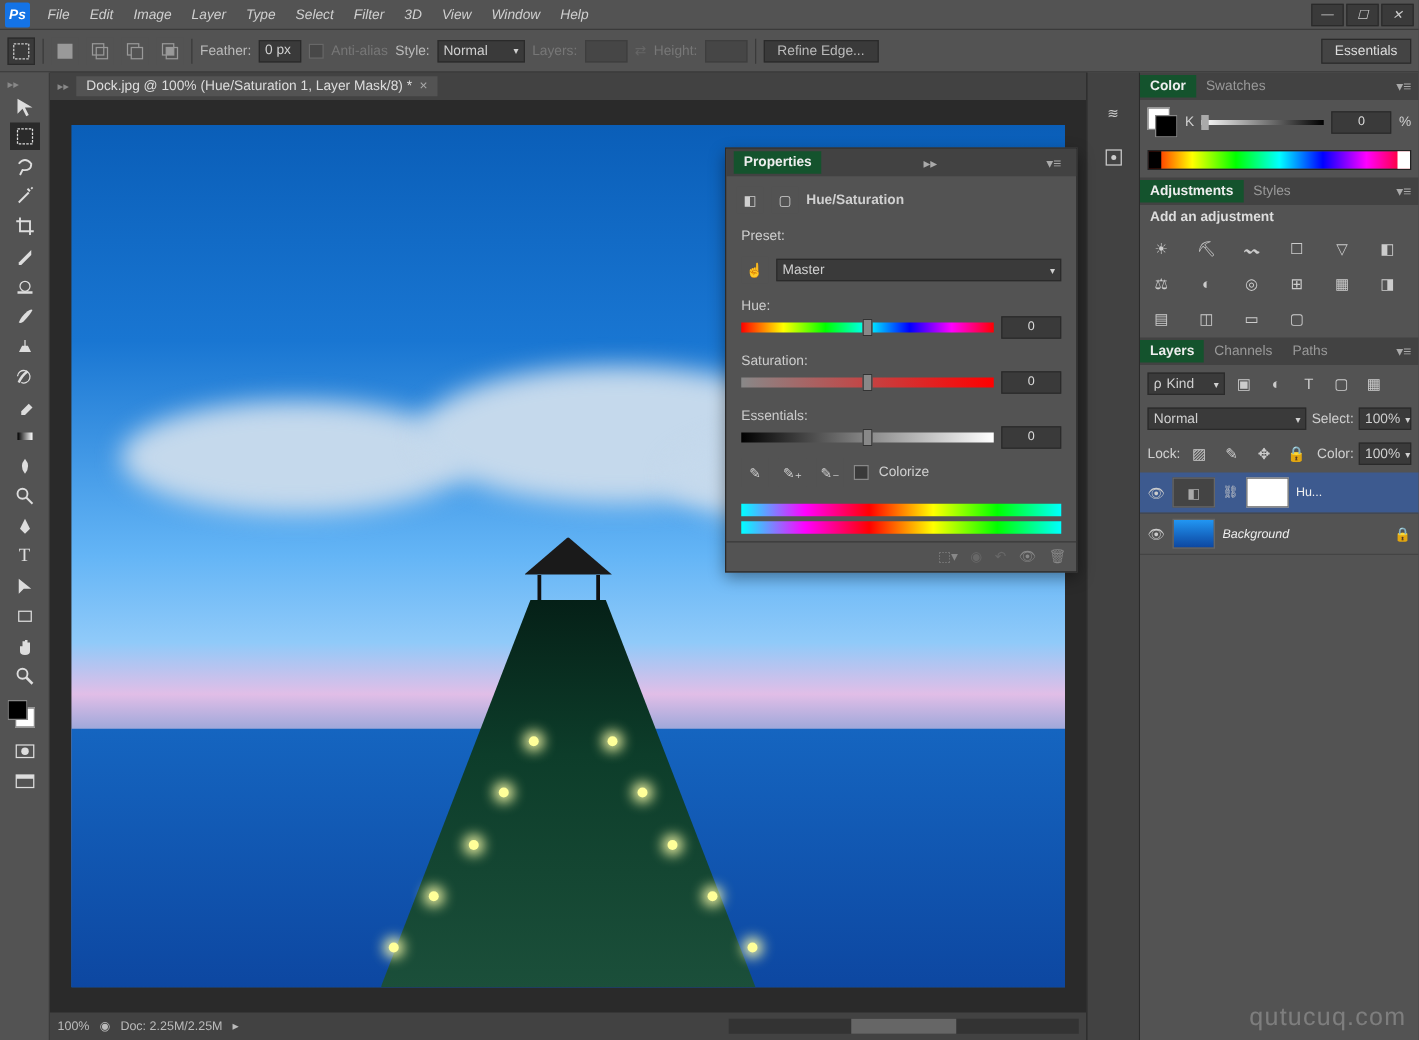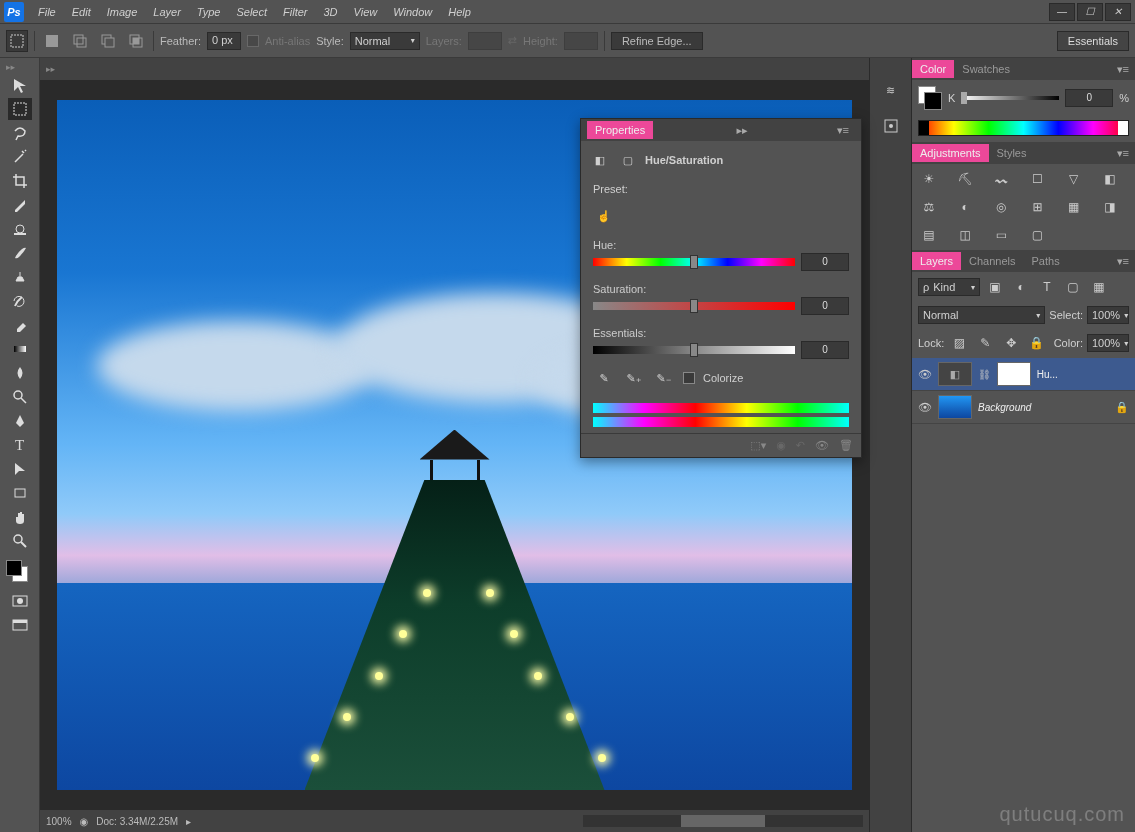--- a/index.html
+++ b/index.html
@@ -44,21 +44,21 @@
 .status-track { flex:0 0 280px; height:12px; background:#333; position:relative; margin-left:auto; }
 .status-thumb { position:absolute; left:35%; width:30%; height:100%; background:#666; }
 .botbar { height:22px; background:#4a4a4a; display:flex; align-items:center; }
 .bottab { padding:3px 10px; color:#bbb; font-size:11px; border-right:1px solid #2a2a2a; }
 .bottab.act { background:#535353; color:#eee; }
 .panel-col { width:42px; background:#424242; border-left:1px solid #2a2a2a; display:flex; flex-direction:column; align-items:center; padding-top:20px; gap:12px; }
 .panel-ico { width:24px; height:24px; display:flex; align-items:center; justify-content:center; color:#ccc; }
 .right-panels { width:224px; background:#535353; border-left:1px solid #2a2a2a; display:flex; flex-direction:column; }
 .pnl-hdr { height:22px; background:#424242; display:flex; align-items:center; }
 .pnl-tab { padding:3px 8px; color:#999; font-size:11px; }
-.pnl-tab.act { background:#ec4899; color:#eee; }
+.pnl-tab.act { background:#14532d; color:#eee;font-weight:bold; }
 .pnl-menu { margin-left:auto; padding:0 6px; color:#aaa; }
 .pnl-body { padding:6px; }
 .color-picker { display:flex; align-items:center; gap:6px; }
 .cp-sw-wrap { position:relative; width:24px; height:24px; }
 .cp-fg { width:18px; height:18px; background:#fff; border:1px solid #888; }
 .cp-bg { width:18px; height:18px; background:#000; border:1px solid #888; position:absolute; top:6px; left:6px; }
 .k-slider { flex:1; height:4px; background:linear-gradient(to right,#fff,#000); position:relative; }
 .k-slider .handle { position:absolute; left:0; top:-4px; width:6px; height:12px; background:#aaa; }
 .spectrum { height:16px; background:linear-gradient(to right,#f00,#ff0,#0f0,#0ff,#00f,#f0f,#f00); margin-top:10px; position:relative; border:1px solid #222; }
 .spectrum::before { content:""; position:absolute; left:0; top:0; width:10px; height:100%; background:#000; }
@@ -298,20 +298,24 @@
         <svg width="16" height="12">
           <rect x="1" y="1" width="14" height="10" fill="none" stroke="#ddd"></rect>
           <rect x="1" y="1" width="14" height="3" fill="#ddd"></rect>
         </svg>
       </div>
   </div>
 
   <div class="canvas-area">
     <div class="tabs">
       <div style="color:#888;font-size:9px;padding-right:6px">▸▸</div>
+      <div class="doctab">
+        <span>Dock.jpg @ 100% (Hue/Saturation 1, Layer Mask/8) *</span>
+        <span class="x">×</span>
+      </div>
     </div>
     <div class="canvas">
       <div class="photo">
         <div class="sky"></div>
         <div class="cloud" style="left:5%;top:32%;width:280px;height:90px"></div>
         <div class="cloud" style="left:35%;top:28%;width:320px;height:110px"></div>
         <div class="cloud" style="left:60%;top:35%;width:260px;height:80px"></div>
         <div class="sea"></div>
         <div class="pier"></div>
         <div class="gazebo">
@@ -326,21 +330,21 @@
         <div class="light" style="bottom:16%;left:60%"></div>
         <div class="light" style="bottom:22%;left:43%"></div>
         <div class="light" style="bottom:22%;left:57%"></div>
         <div class="light" style="bottom:28%;left:46%"></div>
         <div class="light" style="bottom:28%;left:54%"></div>
       </div>
     </div>
     <div class="statusbar">
       <span>100%</span>
       <span>◉</span>
-      <span>Doc: 3.34M/2.25M</span>
+      <span>Doc: 2.25M/2.25M</span>
       <span>▸</span>
       <div class="status-track">
           <div class="status-thumb"></div>
         </div>
     </div>
   </div>
 
   <div class="panel-col">
     <div class="panel-ico">≋</div>
     <div class="panel-ico">
@@ -372,20 +376,21 @@
         <span>%</span>
       </div>
       <div class="spectrum"></div>
     </div>
 
     <div class="pnl-hdr">
       <div class="pnl-tab act">Adjustments</div>
       <div class="pnl-tab">Styles</div>
       <div class="pnl-menu">▾≡</div>
     </div>
+    <div class="adj-title">Add an adjustment</div>
     <div class="adj-grid">
       <div class="adj-ico">☀</div>
       <div class="adj-ico">⛏</div>
       <div class="adj-ico">〰</div>
       <div class="adj-ico">☐</div>
       <div class="adj-ico">▽</div>
       <div class="adj-ico">◧</div>
       <div class="adj-ico">⚖</div>
       <div class="adj-ico">◐</div>
       <div class="adj-ico">◎</div>
@@ -465,20 +470,23 @@
     <span style="font-weight:bold">Hue/Saturation</span>
   </div>
   <div class="prop-row">
     <div style="display:flex;gap:6px;align-items:flex-start">
       <span>Preset:</span>
     </div>
   </div>
   <div class="prop-row" style="margin-top:6px">
     <div style="display:flex;gap:6px;align-items:center">
       <div class="icobtn">☝</div>
+      <div class="dropdown" style="flex:1">
+          <span>Master</span>
+        </div>
     </div>
   </div>
   <div class="prop-row" style="margin-top:8px">
     <label>Hue:</label>
     <div class="sl-wrap">
       <div class="track hue-track">
           <div class="handle-mid"></div>
         </div>
       <div class="val-box">0</div>
     </div>

